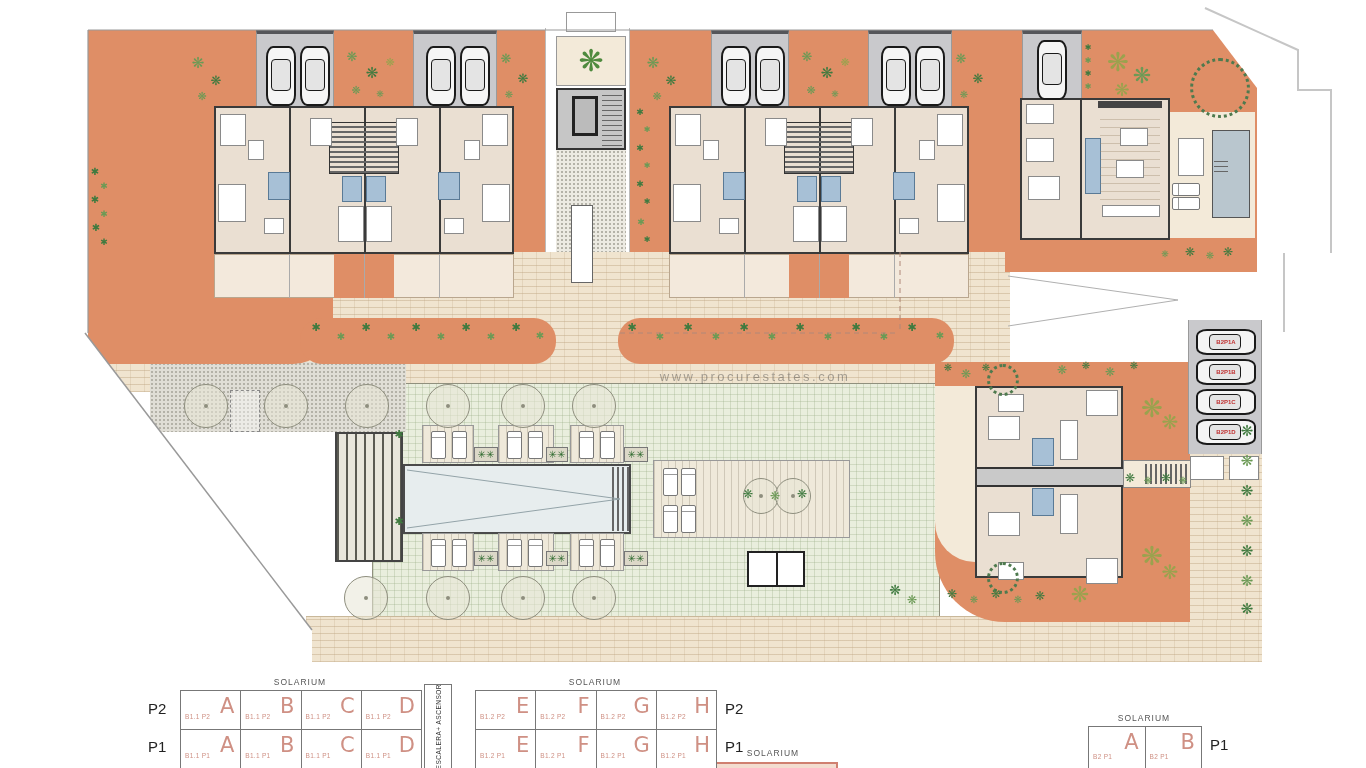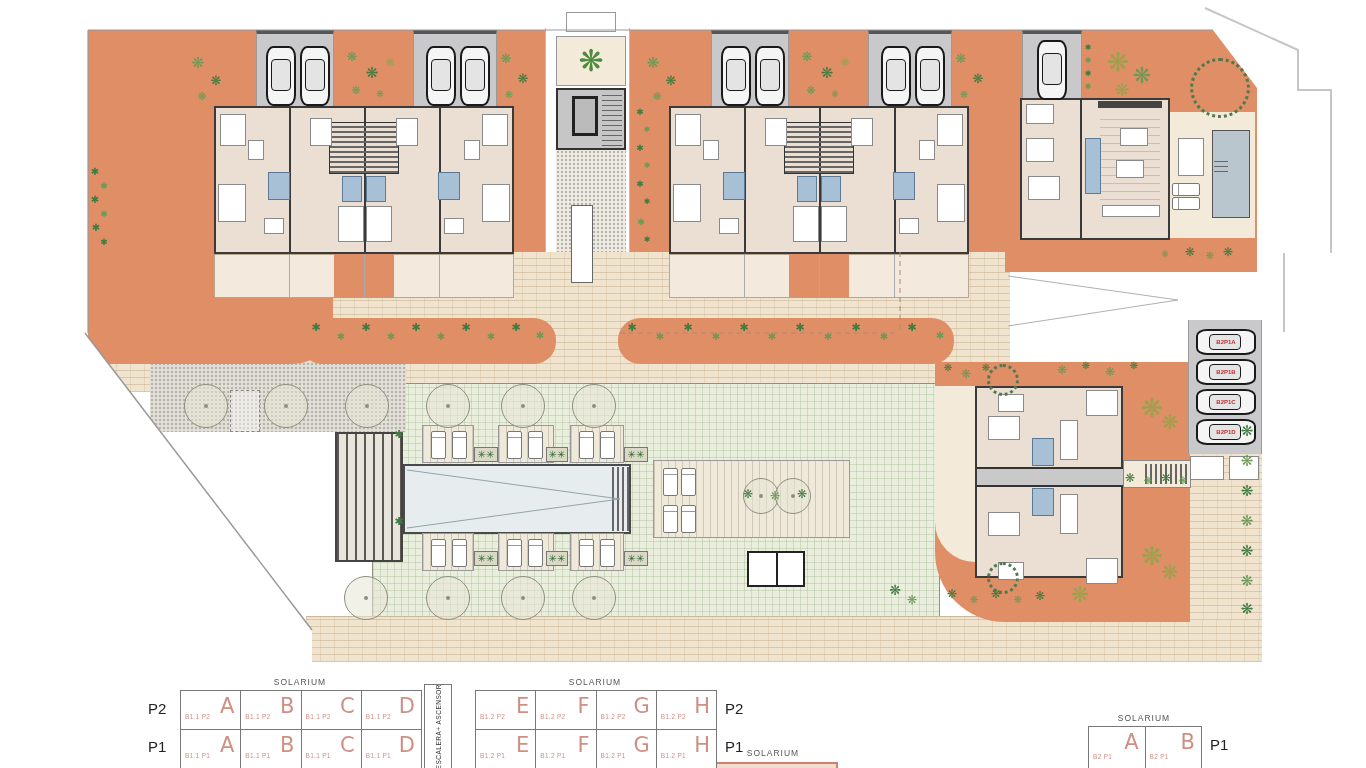--- a/index.html
+++ b/index.html
@@ -138,20 +138,21 @@
   <div class="z white" style="left:1190px;top:456px;width:34px;height:24px;border:1px solid #888;"></div>
   <div class="z white" style="left:1229px;top:456px;width:30px;height:24px;border:1px solid #888;"></div>
 
   <div class="z pergola" style="left:335px;top:432px;width:68px;height:130px;"></div>
   <div class="z pool" style="left:403px;top:464px;width:228px;height:70px;"></div>
   <div class="z stairsV" style="left:612px;top:467px;width:17px;height:64px;"></div>
   <div class="z floorlight" style="left:727px;top:479px;width:98px;height:32px;border:2px solid #555;background:#e6e2d2;"></div>
   <div class="z wcblk" style="left:747px;top:551px;width:58px;height:36px;"></div>
   <div class="z dashedbox" style="left:230px;top:390px;width:30px;height:42px;"></div>
 
+  <div id="wm">www.procurestates.com</div>
 
   <div class="z mask" style="left:0;top:0;width:1366px;height:768px;z-index:5;pointer-events:none;
               clip-path:polygon(0 0,85px 0,85px 333px,312px 630px,312px 662px,0 662px);"></div>
 
   <svg class="overlay" width="1366" height="768" viewBox="0 0 1366 768">
     <path d="M88,30 H1213" stroke="#999" stroke-width="1.2" fill="none"></path>
     <path d="M88,30 V333" stroke="#999" stroke-width="1.2" fill="none"></path>
     <path d="M85,333 L312,630" stroke="#999" stroke-width="1.5" fill="none"></path>
     <path d="M1205,8 L1298,50 V90 H1331 V253" stroke="#c6c6c6" stroke-width="2" fill="none"></path>
     <path d="M1284,253 V332" stroke="#c6c6c6" stroke-width="2" fill="none"></path>

